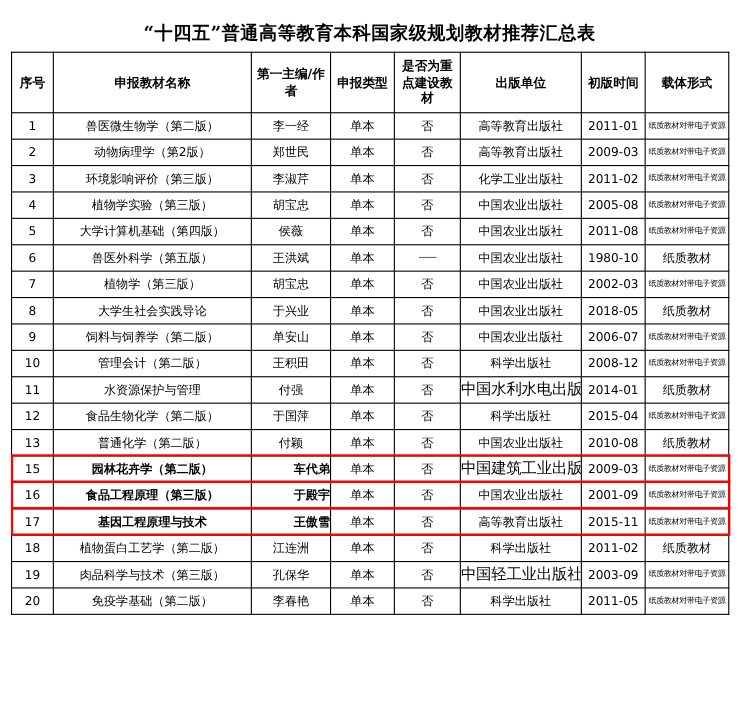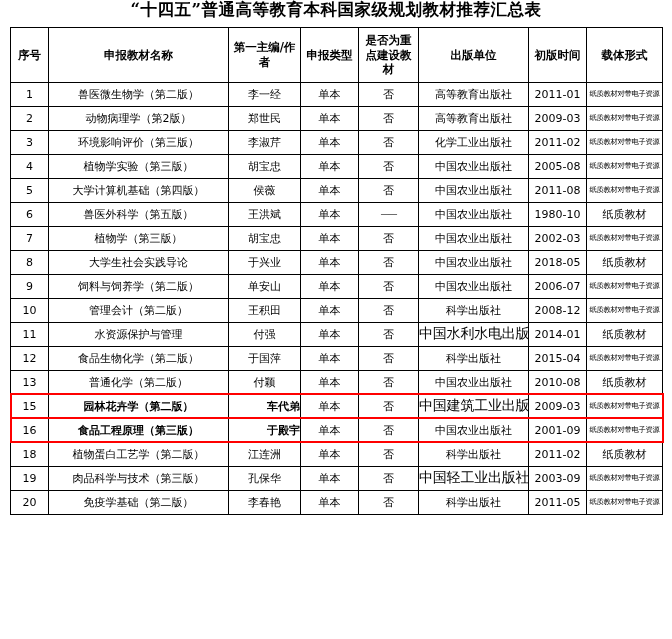--- a/index.html
+++ b/index.html
@@ -19,21 +19,21 @@
     height: 639px;
     position: relative;
     box-sizing: border-box;
     padding: 0 10px;
   }
   .doc-title {
     text-align: center;
     font-size: 16.5px;
     font-weight: bold;
     letter-spacing: 0.5px;
-    padding: 0 0 7px 0;
+    padding: 20px 0 7px 0;
     line-height: 1.2;
     font-family: "DejaVu Serif", "Liberation Serif", serif;
   }
   table.main {
     border-collapse: collapse;
     width: 652px;
     table-layout: fixed;
     border: 1.4px solid #000;
   }
   table.main th, table.main td {
@@ -260,20 +260,30 @@
         <tr class="highlight">
           <td class="idx">16</td>
           <td class="name">食品工程原理（第三版）</td>
           <td class="author">于殿宇</td>
           <td class="type">单本</td>
           <td class="key">否</td>
           <td class="pub">中国农业出版社</td>
           <td class="date">2001-09</td>
           <td class="carrier small">纸质教材对带电子资源</td>
         </tr>
+        <tr class="highlight">
+          <td class="idx">17</td>
+          <td class="name">基因工程原理与技术</td>
+          <td class="author">王傲雪</td>
+          <td class="type">单本</td>
+          <td class="key">否</td>
+          <td class="pub">高等教育出版社</td>
+          <td class="date">2015-11</td>
+          <td class="carrier small">纸质教材对带电子资源</td>
+        </tr>
         <tr>
           <td class="idx">18</td>
           <td class="name">植物蛋白工艺学（第二版）</td>
           <td class="author">江连洲</td>
           <td class="type">单本</td>
           <td class="key">否</td>
           <td class="pub">科学出版社</td>
           <td class="date">2011-02</td>
           <td class="carrier">纸质教材</td>
         </tr>

